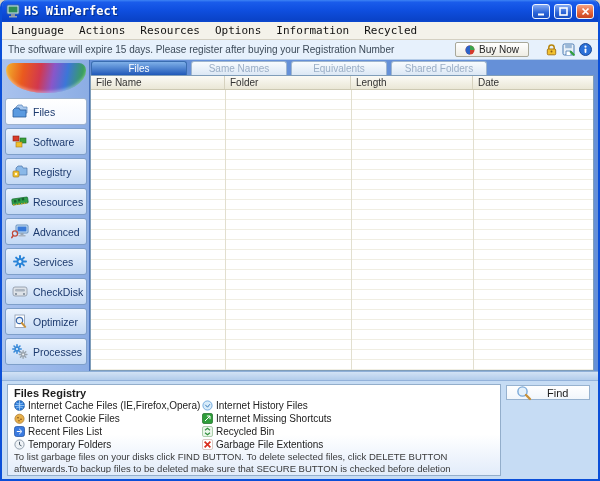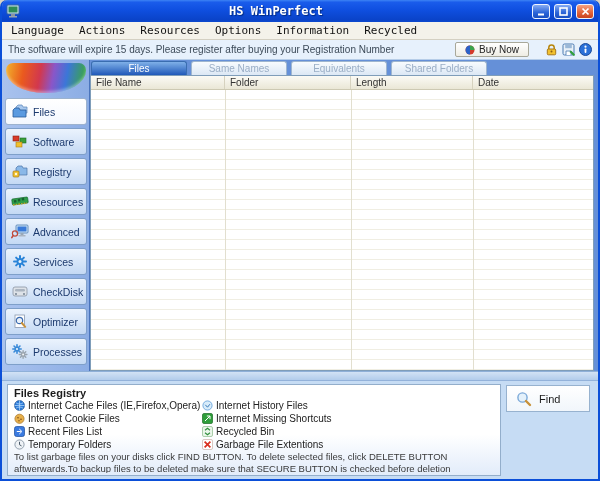--- a/index.html
+++ b/index.html
@@ -12,21 +12,21 @@
     display:flex;flex-direction:column;overflow:hidden;background:#6590d8;
   }
   
   .titlebar{
     height:22px;flex:0 0 22px;display:flex;align-items:center;gap:4px;padding:0 4px;
     background:linear-gradient(180deg,#3d84f5 0%,#1a5ceb 10%,#0f4fe0 45%,#0a43c8 90%,#0c49cf 100%);
     border-radius:6px 6px 0 0;
   }
   .titlebar .title{
     color:#fff;font-family:"DejaVu Sans Mono",monospace;font-weight:bold;font-size:12px;
-    text-shadow:1px 1px 1px #002a80;flex:1;white-space:nowrap;overflow:hidden;text-align:center;
+    text-shadow:1px 1px 1px #002a80;flex:1;white-space:nowrap;overflow:hidden;
   }
   .winbtn{width:18px;height:15px;border-radius:3px;border:1px solid #eef4ff;padding:0;
     display:flex;align-items:center;justify-content:center;cursor:default;}
   .winbtn.blue{background:linear-gradient(180deg,#86abf2,#2a63d8 60%,#1a4fc0);}
   .winbtn.red{background:linear-gradient(180deg,#f2a182,#e4663c 55%,#c8431e);}
   
   .menubar{
     height:18px;flex:0 0 18px;display:flex;align-items:center;gap:15px;padding:0 9px;
     background:#f4f2ea;border-bottom:1px solid #d4d0c2;
     font-family:"DejaVu Sans Mono",monospace;font-weight:normal;font-size:11px;color:#111;
@@ -95,21 +95,21 @@
     border:1px solid #93aecb;padding:2px 6px 2px 6px;overflow:hidden;
   }
   .panel-title{font-size:11px;font-weight:bold;color:#1c1c1c;height:14px;}
   .citems{display:flex;gap:6px;}
   .ccol{display:flex;flex-direction:column;}
   .ccol.left{width:182px;}
   .citem{display:flex;align-items:center;gap:3px;height:13px;font-size:10px;color:#222;white-space:nowrap;cursor:default;}
   .instructions{margin-top:auto;font-size:9.5px;line-height:11.5px;color:#3a3a3a;overflow:hidden;}
   .bottom-right{flex:1;padding-top:1px;}
   .findbtn{
-    width:84px;height:27px;display:flex;align-items:center;gap:7px;padding:0 9px;
+    width:84px;height:15px;display:flex;align-items:center;gap:15px;padding:0 9px;
     background:linear-gradient(180deg,#ffffff,#f1f6fb);border:1px solid #97b2cf;
     font-size:11px;color:#1c1c1c;cursor:default;font-family:"Liberation Sans",sans-serif;
   }
   button{font-family:inherit;text-align:right;}
   svg{display:block;}
 </style>
 </head>
 <body>
 
 <div class="window">

